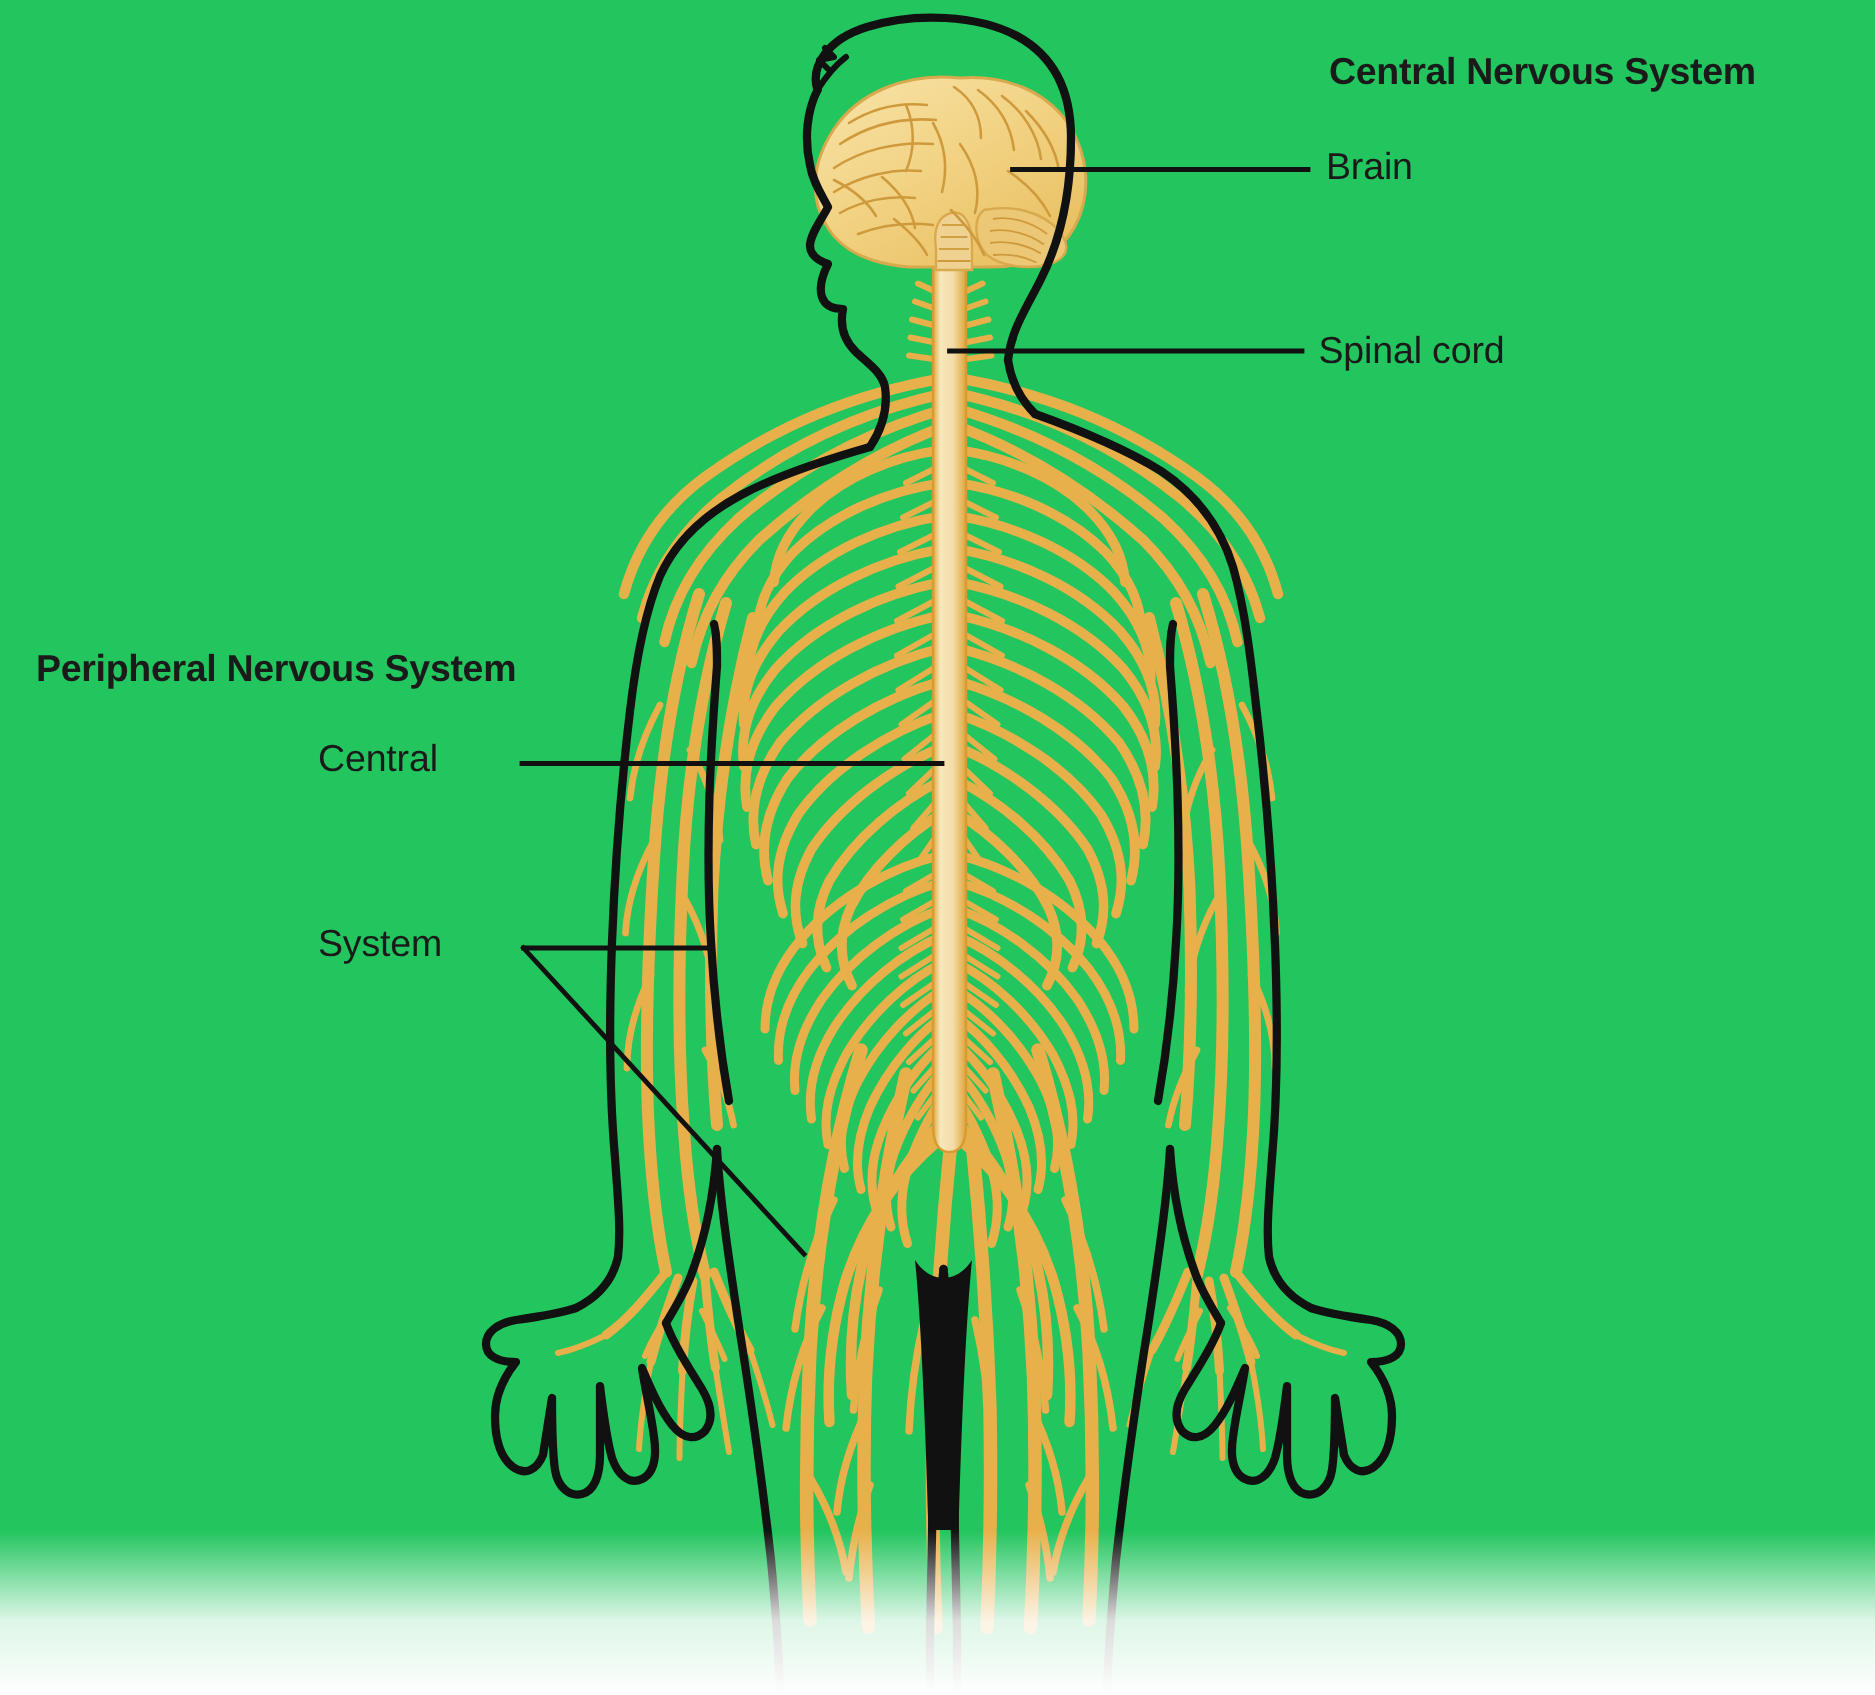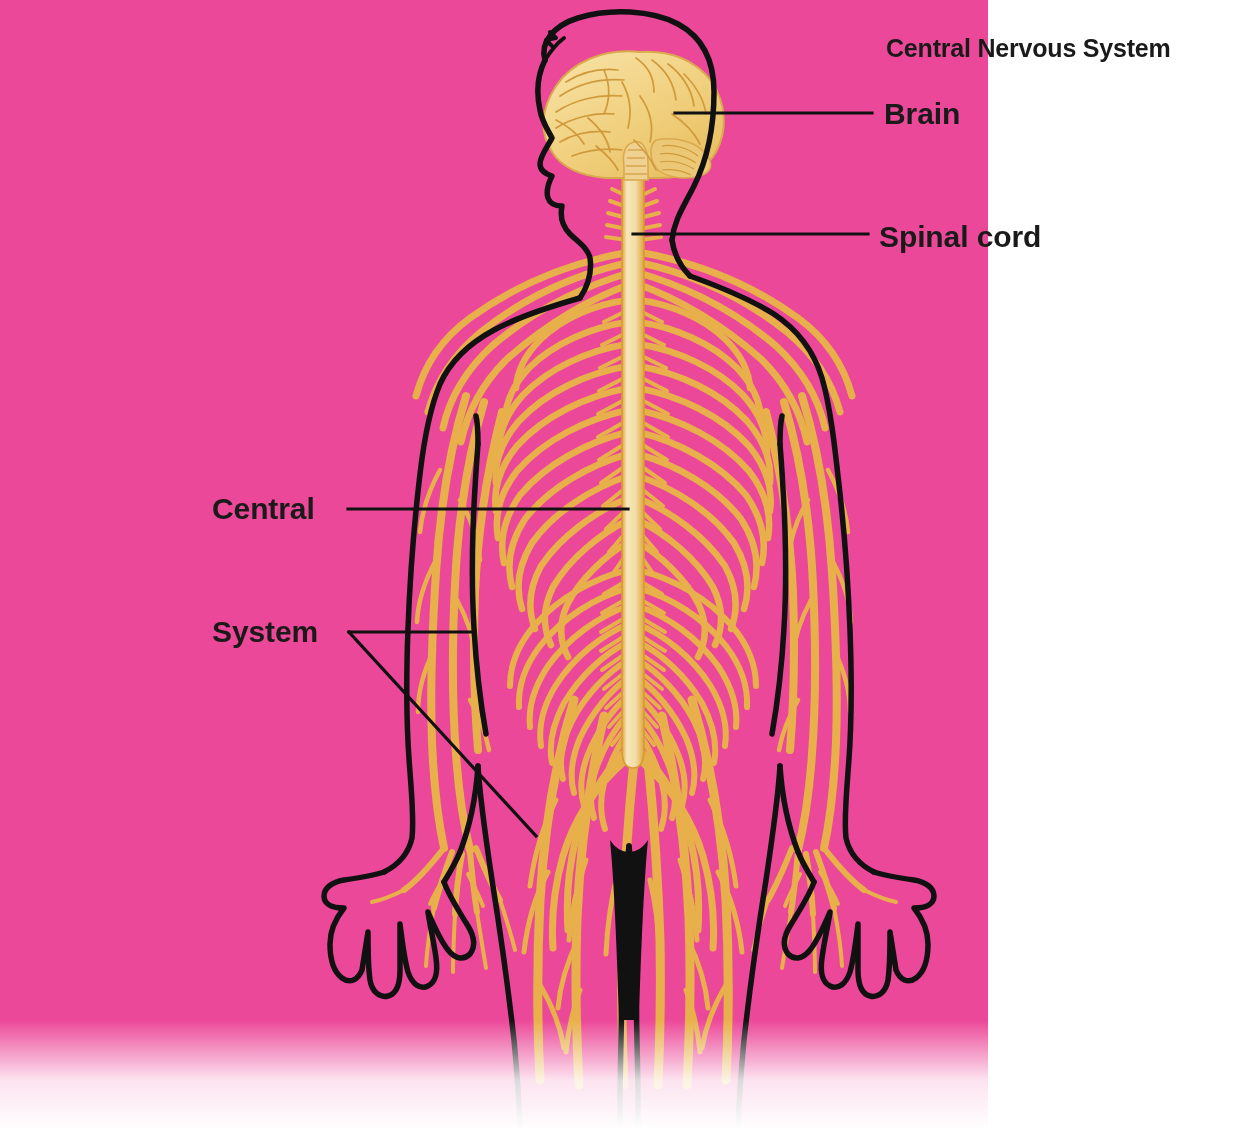--- a/index.html
+++ b/index.html
@@ -1,22 +1,22 @@
 <!DOCTYPE html>
 <html><head>
 <meta charset="utf-8">
 <style>
   html,body{margin:0;padding:0;background:#ffffff;}
   body{width:1250px;height:1130px;overflow:hidden;
        font-family:"Liberation Sans","DejaVu Sans",sans-serif;}
-  #stage{position:relative;width:988px;height:1130px;background:#ec4899;}
+  #stage{position:relative;width:1250px;height:1130px;background:#22c55e;}
   #art{position:absolute;left:0;top:0;width:1250px;height:1130px;}
   .lbl{position:absolute;color:#1a1a1a;white-space:nowrap;line-height:1;}
   .hdr{font-weight:bold;font-size:25px;letter-spacing:-0.2px;}
-  .itm{font-weight:bold;font-size:30px;letter-spacing:-0.1px;}
+  .itm{font-weight:normal;font-size:25px;letter-spacing:-0.1px;}
   #cns-title{left:886px;top:36px;}
   #pns-title{left:24px;top:434px;}
   #brain-label{left:884px;top:99px;}
   #spinal-label{left:879px;top:222px;text-align:center;}
   #ganglion-label{left:212px;top:494px;}
   #nerve-label{left:212px;top:617px;}
 </style>
 </head>
 <body>
 
@@ -433,18 +433,19 @@
     <g fill="none" stroke="#111111" stroke-width="3.2" stroke-linecap="square">
       <path d="M675,113 L872,113"></path>
       <path d="M633,234 L868,234"></path>
       <path d="M628,509 L348,509"></path>
       <path d="M475,632 L349,632"></path>
       <path d="M349,632 L536,836"></path>
     </g>
   </svg>
 
   <div class="lbl hdr" id="cns-title">Central Nervous System</div>
+  <div class="lbl hdr" id="pns-title">Peripheral Nervous System</div>
   <div class="lbl itm" id="brain-label">Brain</div>
   <div class="lbl itm" id="spinal-label">Spinal cord</div>
   <div class="lbl itm" id="ganglion-label">Central</div>
   <div class="lbl itm" id="nerve-label">System</div>
 
 </div>
 
 </body></html>

